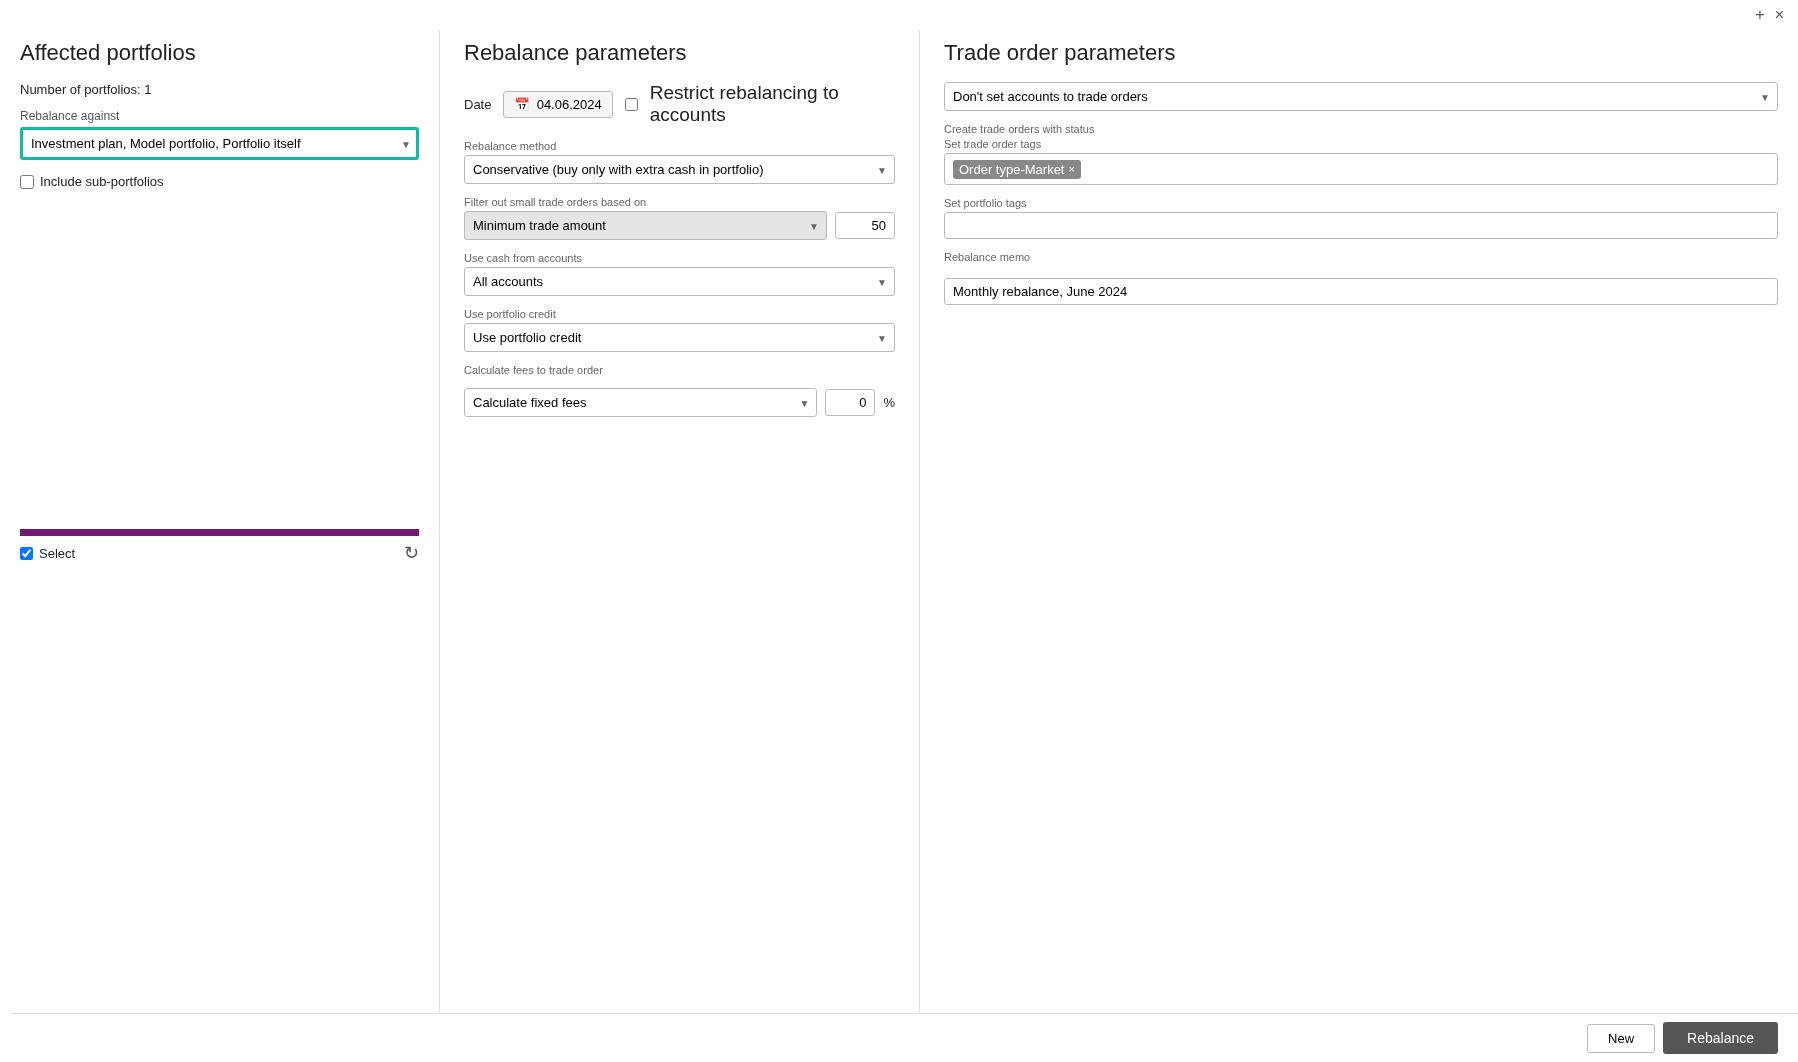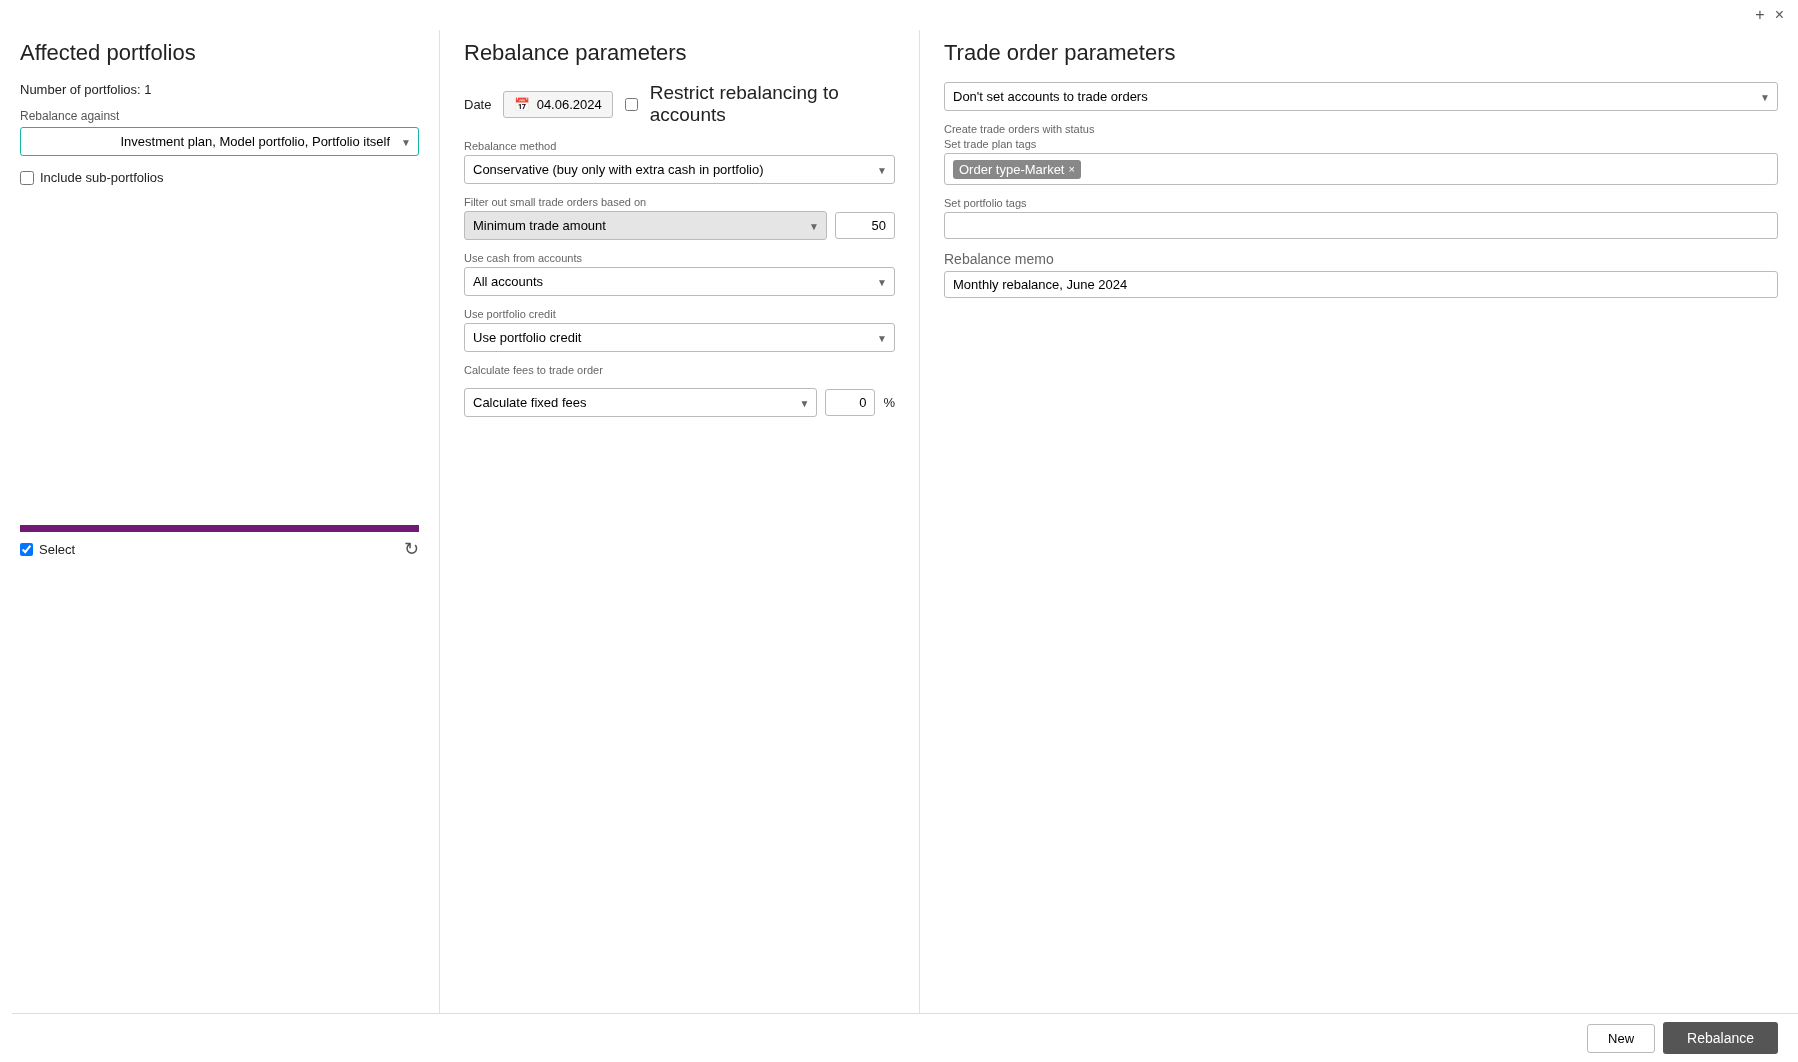--- a/index.html
+++ b/index.html
@@ -18,21 +18,21 @@
   <span style="font-size:16px; cursor:pointer; color:#555;">×</span>
 </div>
 
 <div style="display:grid; grid-template-columns: 440px 480px 1fr; height: calc(1062px - 30px);">
 
   <div style="padding: 10px 20px 10px 20px; border-right: 1px solid #e0e0e0;">
     <h2 style="font-size:22px; font-weight:400; margin-bottom:16px;">Affected portfolios</h2>
     <div style="margin-bottom:12px; font-size:13px;">Number of portfolios: 1</div>
     <div style="font-size:12px; color:#555; margin-bottom:4px;">Rebalance against</div>
     <div class="select-wrapper" style="margin-bottom:14px;">
-      <select style="width:100%; border:1px solid #14b8a6; border-radius:3px; padding:6px 28px 6px 8px; background:#fff; font-size:13px; appearance:none;text-align:right;">
+      <select style="width:100%; border:3px solid #14b8a6; border-radius:3px; padding:6px 28px 6px 8px; background:#fff; font-size:13px; appearance:none;">
         <option>Investment plan, Model portfolio, Portfolio itself</option>
       </select>
     </div>
     <div class="checkbox-row">
       <input type="checkbox" style="">
       <label>Include sub-portfolios</label>
     </div>
 
     <div style="margin-top: 340px; display:flex; align-items:center; gap:6px; padding: 6px 0; border-top:7px solid #701a75;">
       <input type="checkbox" checked="" style="">
@@ -101,32 +101,32 @@
     <h2 style="font-size:22px; font-weight:400; margin-bottom:16px;">Trade order parameters</h2>
 
     <div class="select-wrapper" style="margin-bottom:12px; margin-right:20px;">
       <select style="width:100%; border:1px solid #bbb; border-radius:3px; padding:6px 28px 6px 8px; background:#fff; font-size:13px; appearance:none;">
         <option>Don't set accounts to trade orders</option>
       </select>
     </div>
 
     <div style="font-size:11px; color:#666; margin-bottom:3px;">Create trade orders with status</div>
 
-    <div style="font-size:11px; color:#666; margin-bottom:3px;">Set trade plan tags</div>
+    <div style="font-size:11px; color:#666; margin-bottom:3px;">Set trade order tags</div>
     <div style="border:1px solid #bbb; border-radius:3px; padding:4px 8px; display:flex; flex-wrap:wrap; gap:4px; align-items:center; min-height:32px; margin-bottom:12px; margin-right:20px; background:#fff;">
       <div style="background:#888; color:#fff; border-radius:3px; padding:2px 6px; font-size:12px; display:flex; align-items:center; gap:4px;">
         <span>Order type-Market</span>
         <span style="cursor:pointer; font-size:11px;">×</span>
       </div>
     </div>
 
     <div style="font-size:11px; color:#666; margin-bottom:3px;">Set portfolio tags</div>
     <input type="text" style="border: 1px solid rgb(187, 187, 187); border-radius: 3px; padding: 5px 8px; width: calc(100% - 20px); font-size: 13px; margin-bottom: 12px;">
 
-    <div style="font-size:14px; color:#666; margin-bottom:4px;">Rebalance memo</div>
+    <div style="font-size:11px; color:#666; margin-bottom:15px;">Rebalance memo</div>
     <input type="text" style="border: 1px solid rgb(187, 187, 187); border-radius: 3px; padding: 5px 8px; width: calc(100% - 20px); font-size: 13px;" value="Monthly rebalance, June 2024">
   </div>
 
 </div>
 
 <div style="display:flex; justify-content:flex-end; align-items:center; padding:8px 20px; border-top:1px solid #ddd; background:#fff; position:fixed; bottom:0; left:12px; right:0;">
   <button style="border:1px solid #bbb; border-radius:3px; padding:6px 20px; background:#fff; cursor:pointer; font-size:13px; margin-right:8px;">New</button>
   <button style="background:#555; color:#fff; border:none; border-radius:3px; padding:8px 24px; font-size:14px; cursor:pointer;">Rebalance</button>
 </div>
 

